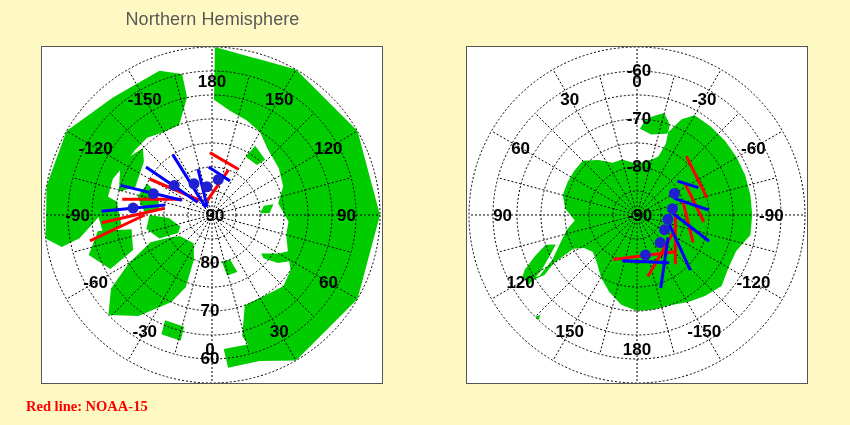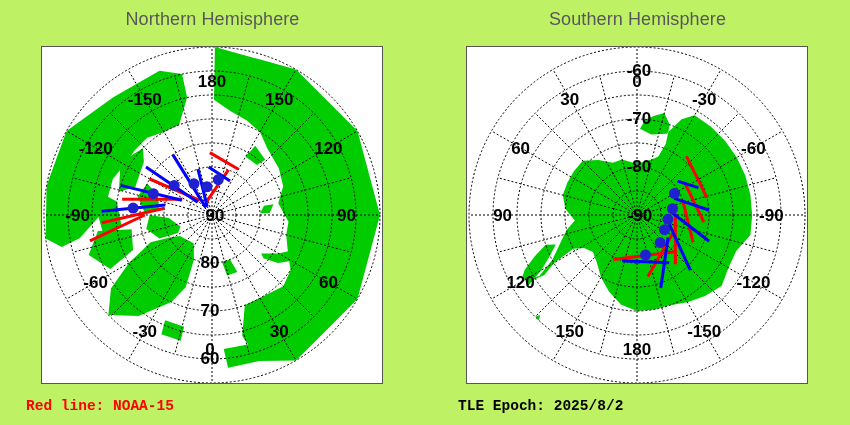--- a/index.html
+++ b/index.html
@@ -1,18 +1,18 @@
 <!DOCTYPE html>
 <html><head>
 <meta charset="utf-8">
 <style>
   html,body{margin:0;padding:0;background:#ffffff;}
   body{width:850px;height:425px;overflow:hidden;
        font-family:"Liberation Sans","DejaVu Sans",sans-serif;}
-  .page{position:relative;width:850px;height:425px;background:#bef264;}
+  .page{position:relative;width:850px;height:425px;background:#fef9c3;}
 
   .panel{position:absolute;top:0;height:425px;width:425px;}
   .panel.north{left:0;}
   .panel.south{left:425px;}
 
   .panel-title{
     position:absolute;top:9px;left:0;width:425px;text-align:center;
     font-size:18px;color:#585858;letter-spacing:.1px;font-weight:400;
     font-family:"Liberation Sans","DejaVu Sans",sans-serif;
   }
@@ -20,21 +20,21 @@
   .plot-frame{
     position:absolute;border:1px solid #555;background:#fff;box-sizing:border-box;
   }
   .north .plot-frame{left:41px;top:46px;width:342px;height:338px;}
   .south .plot-frame{left:41px;top:46px;width:342px;height:338px;}
 
   .plot-inner{position:absolute;inset:0;overflow:hidden;}
   .plot-svg{position:absolute;left:0;top:0;display:block;}
 
   .foot{position:absolute;font-size:14.5px;font-weight:bold;white-space:nowrap;
-        font-family:Liberation Mono, monospace;}
+        font-family:Liberation Serif, serif;}
   .foot-red{left:26px;top:398px;color:#ff0000;}
   .foot-blue{left:252px;top:398px;color:#0000ff;}
   .foot-epoch{left:458px;top:398px;color:#000000;}
 </style>
 </head>
 <body>
 
 <div class="page">
 
   <div class="panel north">
@@ -139,21 +139,20 @@
               <text x="168" y="308.4" font-size="17" font-weight="bold" fill="#000" text-anchor="middle" font-family="&quot;Liberation Sans&quot;,&quot;DejaVu Sans&quot;,sans-serif">0</text>
             </g>
         </svg>
       </div>
     </div>
 
     <div class="foot foot-red">Red line: NOAA-15</div>
   </div>
 
   <div class="panel south">
-    <div class="panel-title">Southern Hemisphere</div>
 
     <div class="plot-frame">
       <div class="plot-inner">
         <svg class="plot-svg" id="svg-south" width="340" height="336" viewBox="0 0 340 336">
           <defs>
             <clipPath id="clip-s">
                 <circle cx="170" cy="168" r="168"></circle>
               </clipPath>
           </defs>
           <g clip-path="url(#clip-s)">
@@ -233,16 +232,15 @@
               <text x="237.2" y="290.39381426862855" font-size="17" font-weight="bold" fill="#000" text-anchor="middle" font-family="&quot;Liberation Sans&quot;,&quot;DejaVu Sans&quot;,sans-serif">-150</text>
               <text x="286.39381426862855" y="241.20000000000002" font-size="17" font-weight="bold" fill="#000" text-anchor="middle" font-family="&quot;Liberation Sans&quot;,&quot;DejaVu Sans&quot;,sans-serif">-120</text>
               <text x="304.4" y="174" font-size="17" font-weight="bold" fill="#000" text-anchor="middle" font-family="&quot;Liberation Sans&quot;,&quot;DejaVu Sans&quot;,sans-serif">-90</text>
               <text x="286.39381426862855" y="106.80000000000003" font-size="17" font-weight="bold" fill="#000" text-anchor="middle" font-family="&quot;Liberation Sans&quot;,&quot;DejaVu Sans&quot;,sans-serif">-60</text>
               <text x="237.2" y="57.60618573137144" font-size="17" font-weight="bold" fill="#000" text-anchor="middle" font-family="&quot;Liberation Sans&quot;,&quot;DejaVu Sans&quot;,sans-serif">-30</text>
             </g>
         </svg>
       </div>
     </div>
 
-    <div class="foot foot-epoch" style="left:33px;">TLE Epoch: 2025/8/2</div>
   </div>
 
 </div>
 
 </body></html>

